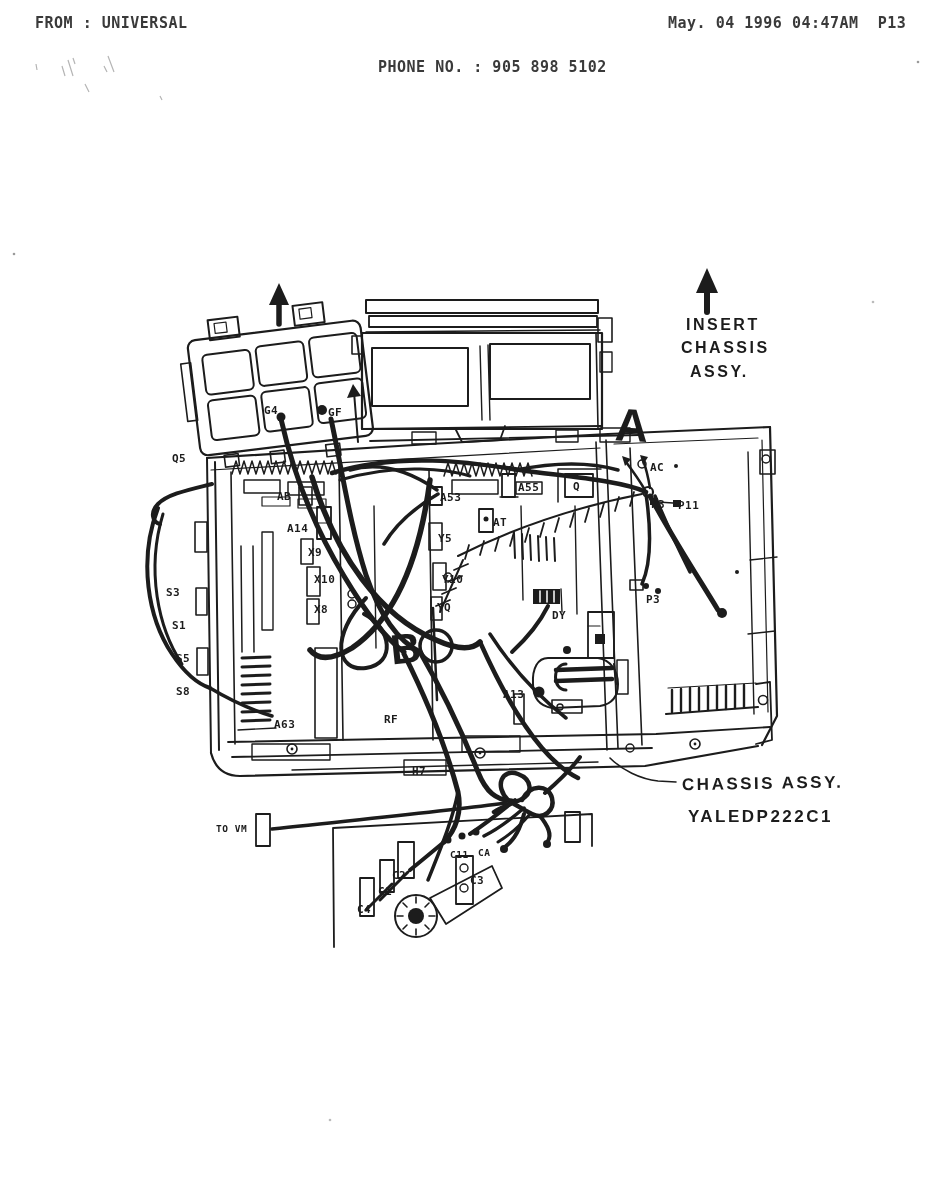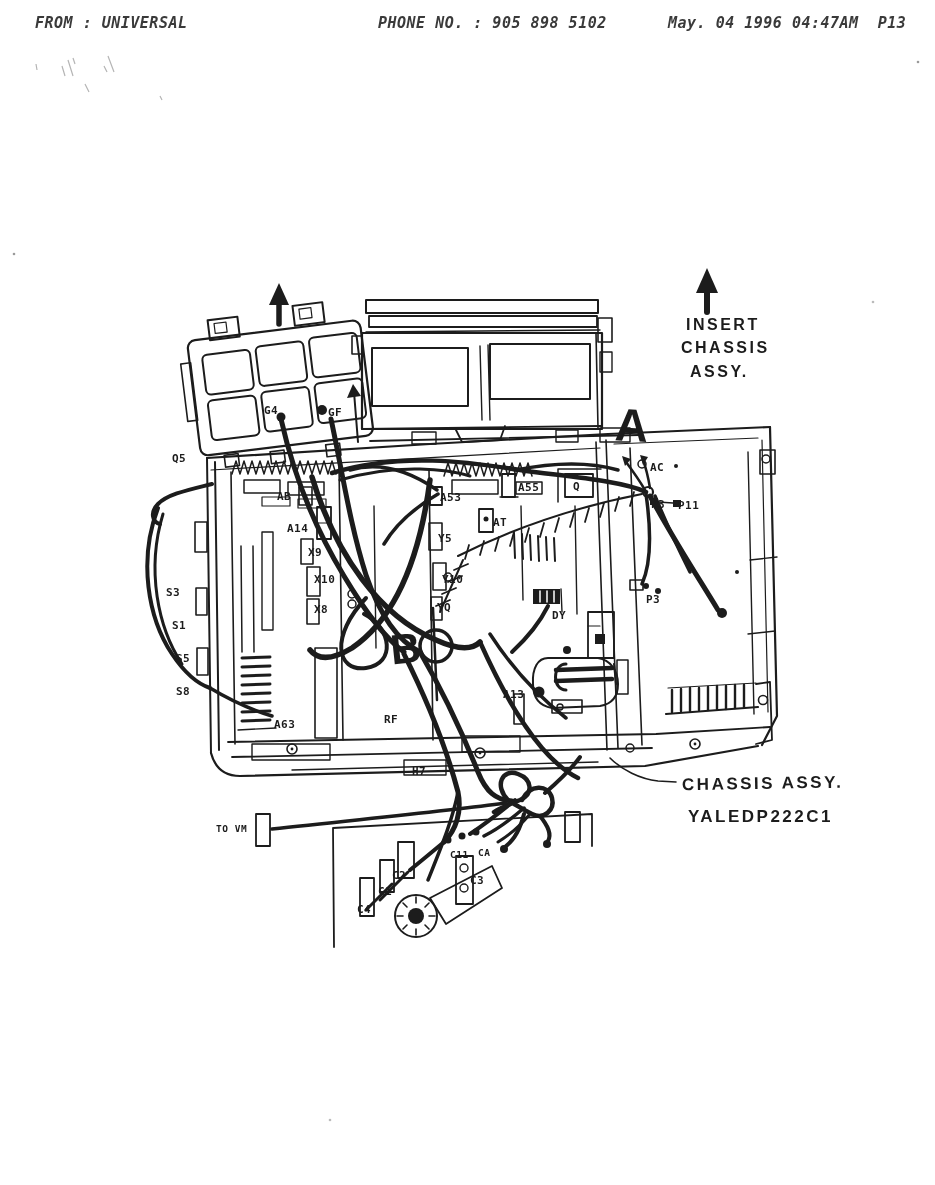--- a/index.html
+++ b/index.html
@@ -5,23 +5,23 @@
   :root { --ink:#1c1c1c; --paper:#ffffff; --faxtext:#3a3a3a; }
   * { box-sizing:border-box; }
   html,body { margin:0; padding:0; background:#fff; }
   .page {
     position:relative; width:935px; height:1185px;
     background:var(--paper); overflow:hidden;
     font-family:"DejaVu Sans Mono", monospace;
   }
   .fax-header { position:absolute; top:14px; left:0; width:935px; height:24px;
     color:var(--faxtext); font-size:15px; font-weight:bold; }
-  .fax-header span { position:absolute; top:0; white-space:pre; letter-spacing:0.5px;font-style:italic; }
+  .fax-header span { position:absolute; top:0; white-space:pre; letter-spacing:0.5px; }
   .fh-from  { left:35px; }
-  .fh-phone { left:378px; }
+  .fh-phone { left:378px;margin-top:44px; }
   .fh-date  { left:668px; }
   svg text { stroke:none; }
   .lbl { font-family:"DejaVu Sans Mono", monospace; font-weight:bold;
          font-size:11px; fill:var(--ink); letter-spacing:0.5px; }
   .lbl-sm { font-size:9.5px; }
   .hand { font-family:"Liberation Sans", sans-serif; font-weight:bold;
           fill:var(--ink); letter-spacing:2.5px; }
   .big-letter { font-family:"Liberation Sans", sans-serif; font-weight:bold;
           fill:var(--ink); }
   .ink-fill { fill:var(--ink); stroke:none; }

